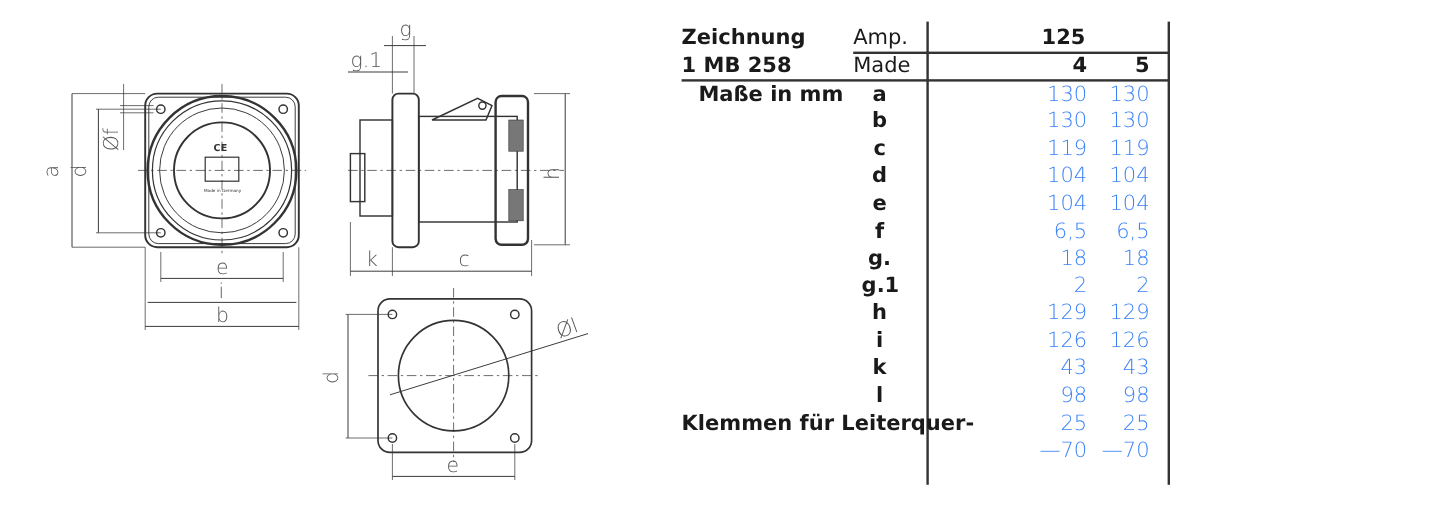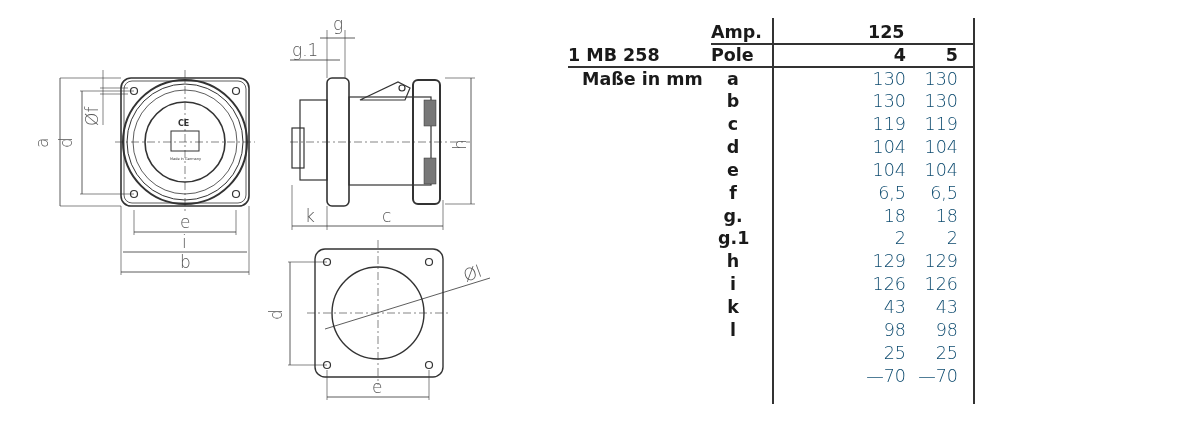--- a/index.html
+++ b/index.html
@@ -5,23 +5,23 @@
   html, body { margin: 0; padding: 0; background: #ffffff; }
   body { width: 1200px; height: 427px; position: relative; overflow: hidden;
          font-family: "DejaVu Sans", sans-serif; color: #1a1a1a; }
   .drawings { position: absolute; left: 0; top: 0; width: 540px; height: 427px; }
   .drawings svg { position: absolute; left: 0; top: 0; }
   .dimlabel { font-family: "DejaVu Sans", sans-serif; font-size: 17px; fill: #555; font-weight: 300; }
 
   .spec { position: absolute; left: 568px; top: 18px; width: 420px; }
   .row { position: absolute; height: 21px; line-height: 21px; font-size: 17.5px; }
   .hdr-left { position: absolute; left: 0; font-weight: bold; }
-  .hdr-mid { position: absolute; left: 143px; font-weight: bold; text-align: right; }
+  .hdr-mid { position: absolute; left: 143px; font-weight: normal; text-align: right; }
   .letter { position: absolute; left: 150px; width: 30px; text-align: center; font-weight: bold; }
-  .val { position: absolute; width: 60px; text-align: right; font-weight: 300; color: #0c4a6e; }
+  .val { position: absolute; width: 60px; text-align: right; font-weight: 300; color: #3b82f6; }
   .v1 { left: 278px; } .v2 { left: 330px; }
   .bold { font-weight: bold; color: #1a1a1a; }
   .hline { position: absolute; height: 2px; background: #333; }
   .vline { position: absolute; width: 2px; background: #333; }
   .amps { position: absolute; left: 300px; width: 90px; text-align: left; font-weight: bold; }
 </style>
 </head>
 <body>
 
 <div class="drawings">
@@ -120,28 +120,29 @@
     <text class="dimlabel" x="466" y="282" transform="rotate(-20 466 282)" stroke="none">Øl</text>
   </svg>
 </div>
 
 <div class="spec">
 
   <div class="vline" style="left:204px; top:0; height:386px;"></div>
   <div class="vline" style="left:405px; top:0; height:386px;"></div>
 
   <div class="row" style="top:4px; width:420px;">
+    <span class="hdr-left">Zeichnung</span>
     <span class="hdr-mid">Amp.</span>
     <span class="amps">125</span>
   </div>
   <div class="hline" style="left:143px; top:25px; width:264px;"></div>
 
   <div class="row" style="top:27px; width:420px;">
     <span class="hdr-left">1 MB 258</span>
-    <span class="hdr-mid">Pole</span>
+    <span class="hdr-mid">Made</span>
     <span class="val v1 bold">4</span>
     <span class="val v2 bold">5</span>
   </div>
   <div class="hline" style="left:0; top:48px; width:407px;"></div>
 
   <div class="row" style="top:51px; left:14px; font-weight:bold;">Maße in mm</div>
 
   <div class="row" style="top:51px; width:420px;">
       <span class="letter">a</span>
       <span class="val v1">130</span>
@@ -197,20 +198,21 @@
       <span class="val v1">43</span>
       <span class="val v2">43</span>
     </div>
   <div class="row" style="top:302px; width:420px;">
       <span class="letter">l</span>
       <span class="val v1">98</span>
       <span class="val v2">98</span>
     </div>
 
   <div class="row" style="top:325px; width:420px;">
+    <span class="hdr-left">Klemmen für Leiterquer-</span>
     <span class="val v1">25</span>
     <span class="val v2">25</span>
   </div>
   <div class="row" style="top:348px; width:420px;">
     <span class="val v1">—70</span>
     <span class="val v2">—70</span>
   </div>
 </div>
 
 </body></html>

